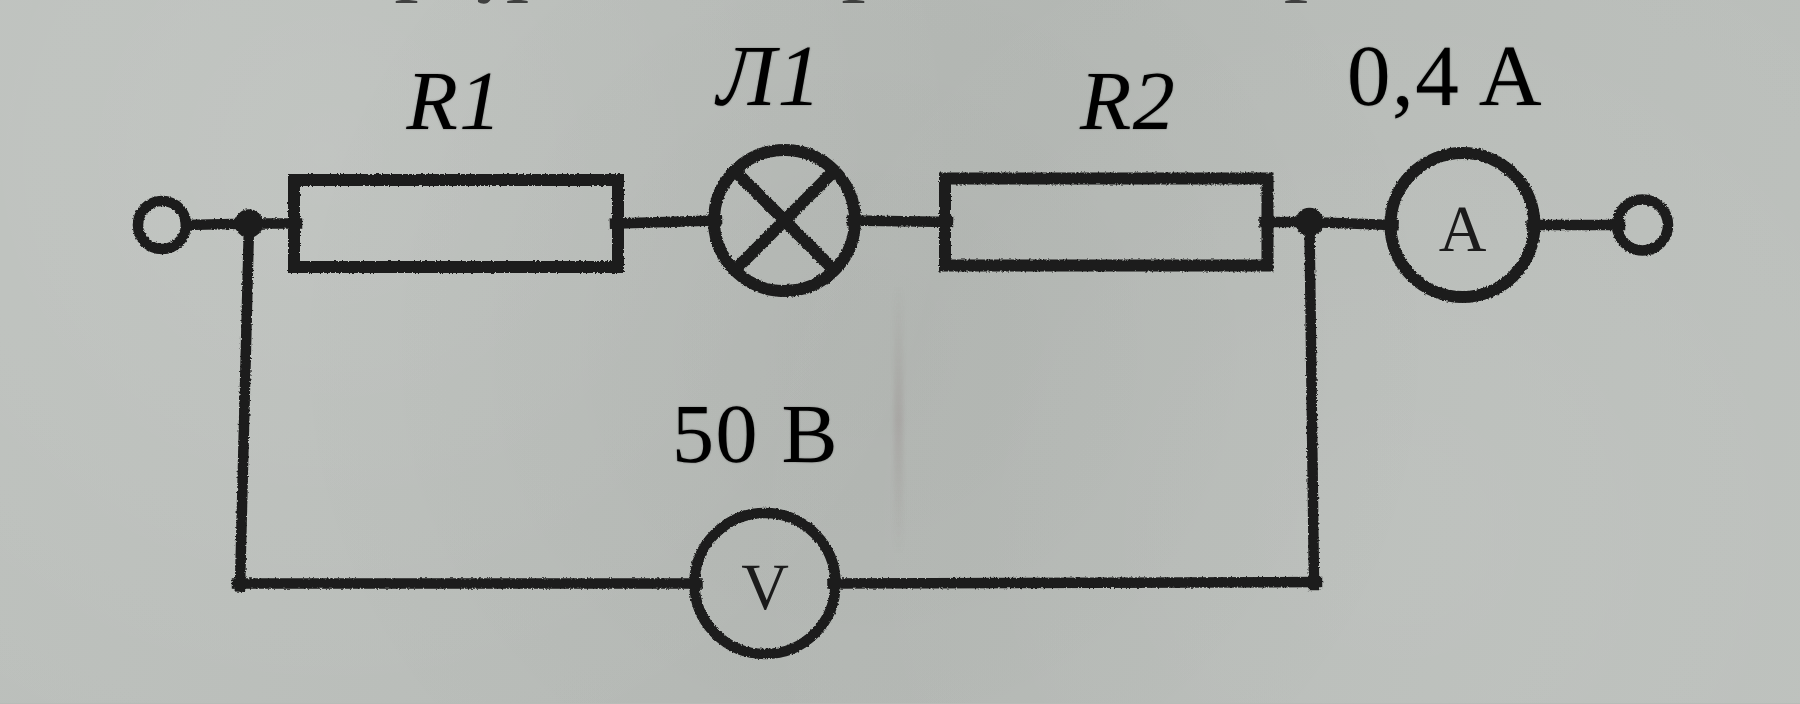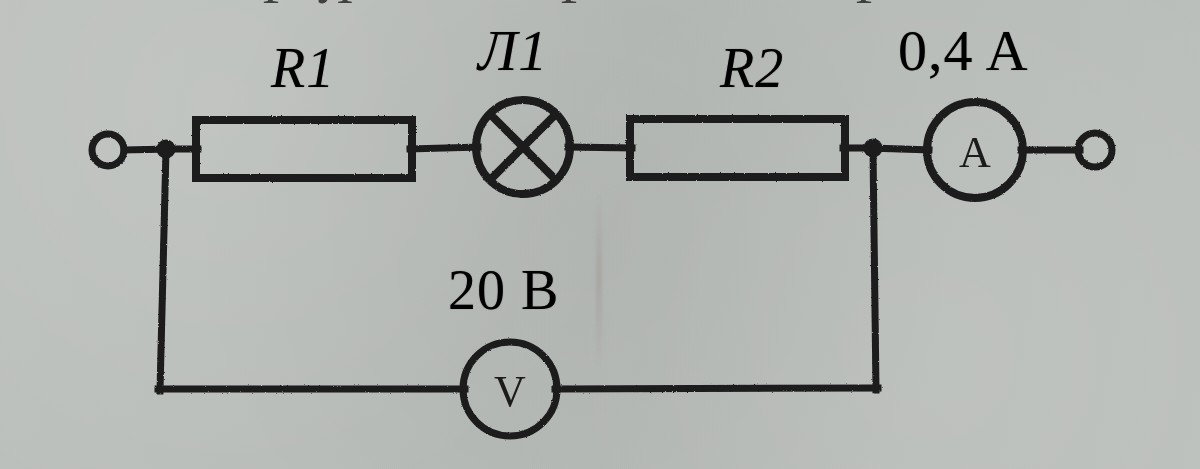--- a/index.html
+++ b/index.html
@@ -143,15 +143,15 @@
     </g>
 
     <text class="meter-glyph" x="975" y="167" text-anchor="middle">A</text>
     <text class="meter-glyph" x="510" y="406" text-anchor="middle">V</text>
   </svg>
 
   <div class="lbl" id="label-r1">R1</div>
   <div class="lbl" id="label-lamp">Л1</div>
   <div class="lbl" id="label-r2">R2</div>
   <div class="lbl" id="label-amp">0,4 A</div>
-  <div class="lbl" id="label-volt">20 В</div>
+  <div class="lbl" id="label-volt">50 В</div>
 
 </div>
 
 </body></html>

